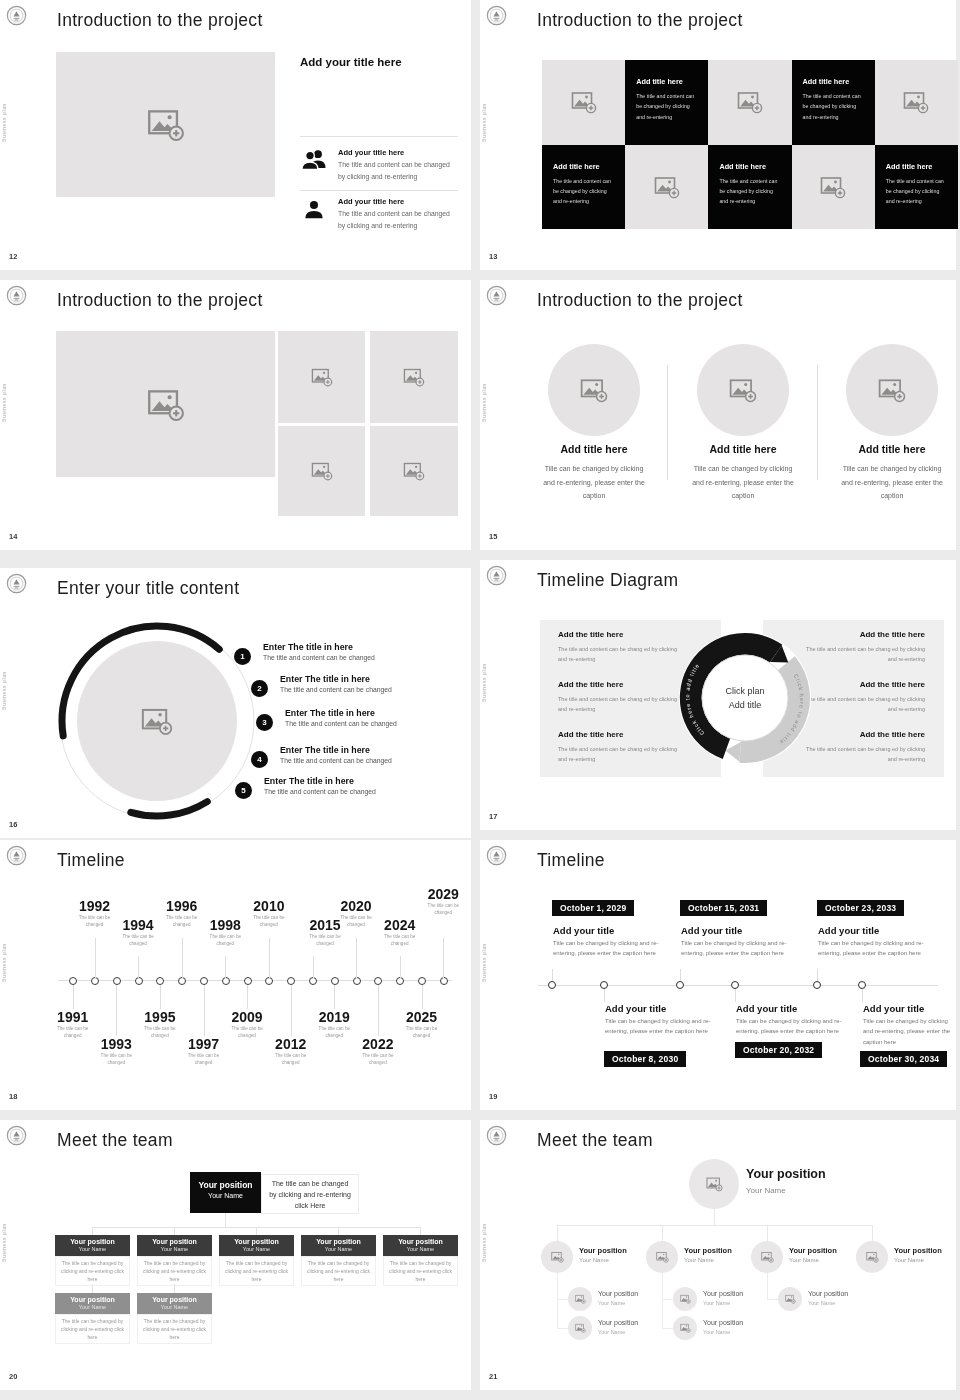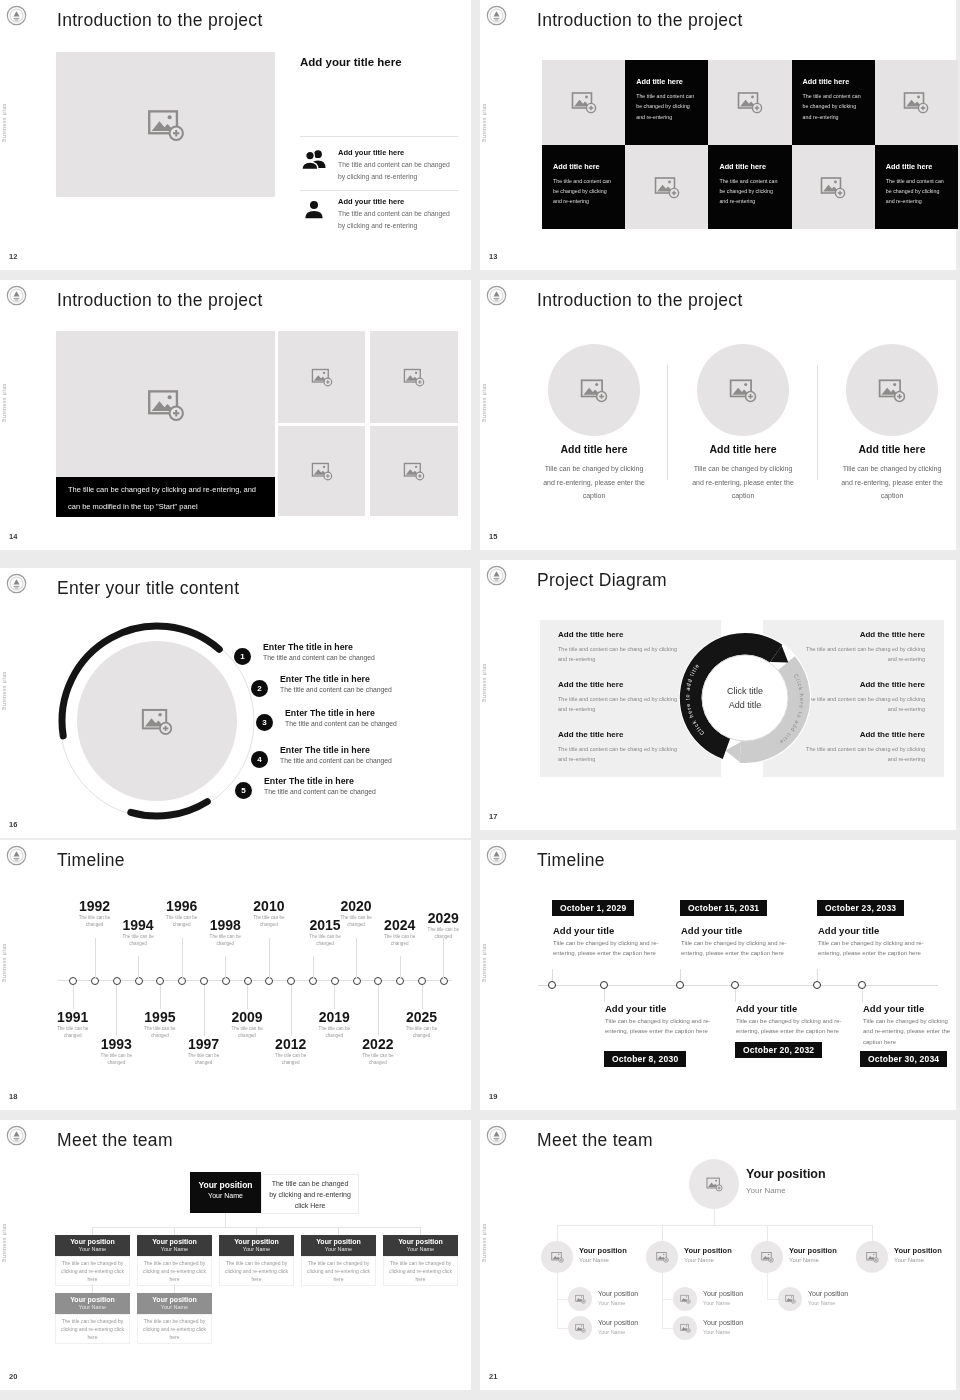--- a/index.html
+++ b/index.html
@@ -190,21 +190,20 @@
     <svg class="logo">
         <use href="#seal"></use>
       </svg>
     <div class="vtext">Business plan</div>
     <div class="stitle">Introduction to the project</div>
     <div class="ph" style="left:56px;top:51px;width:219px;height:146px">
       <svg style="width:38px;height:35px">
           <use href="#imgph"></use>
         </svg>
     </div>
-    <div class="s14-cap">The tille can be changed by clicking and re-entering, and can be modified in the top "Start" panel</div>
     <div class="ph" style="left:278px;top:51px;width:87px;height:92px">
         <svg class="phi-sm">
           <use href="#imgph"></use>
         </svg>
       </div>
     <div class="ph" style="left:370px;top:51px;width:88px;height:92px">
         <svg class="phi-sm">
           <use href="#imgph"></use>
         </svg>
       </div>
@@ -285,21 +284,21 @@
     <div class="s16-ih" style="left:264px;top:208px">Enter The title in here</div>
     <div class="s16-it" style="left:264px;top:220px">The title and content can be changed</div>
     <div class="pnum">16</div>
   </div>
 
   <div class="slide" style="left:480px;top:560px;width:476px;height:270px">
     <svg class="logo">
         <use href="#seal"></use>
       </svg>
     <div class="vtext">Business plan</div>
-    <div class="stitle">Project Diagram</div>
+    <div class="stitle">Timeline Diagram</div>
     <div class="s17-panel" style="left:60px"></div>
     <div class="s17-panel" style="left:283px"></div>
     <div class="s17-ih" style="left:78px;top:70px">Add the title here</div>
     <div class="s17-it" style="left:78px;top:84px">The title and content can be chang ed by clicking and re-entering</div>
     <div class="s17-ih" style="left:78px;top:120px">Add the title here</div>
     <div class="s17-it" style="left:78px;top:134px">The title and content can be chang ed by clicking and re-entering</div>
     <div class="s17-ih" style="left:78px;top:170px">Add the title here</div>
     <div class="s17-it" style="left:78px;top:184px">The title and content can be chang ed by clicking and re-entering</div>
     <div class="s17-ih ral" style="left:325px;top:70px;width:120px">Add the title here</div>
     <div class="s17-it ral" style="left:325px;top:84px">The title and content can be chang ed by clicking and re-entering</div>
@@ -313,21 +312,21 @@
       <polygon points="47.3,119.5 61.4,130.8 63.2,110.8" fill="#cccccc"></polygon>
       <path d="M48.5 117.7 A54 54 0 1 1 98 22.8" fill="none" stroke="#141414" stroke-width="22"></path>
       <polygon points="110.3,31.4 103.7,14.6 92.3,31" fill="#141414"></polygon>
       <path id="arcL" d="M44.5 113.7 A52 52 0 1 1 96 24.8" fill="none"></path>
       <path id="arcR" d="M110.4 36.3 A52 52 0 0 1 66.3 120.8" fill="none"></path>
       <text font-size="5.5" fill="#ffffff" letter-spacing="1"><textPath href="#arcL" startOffset="12%">Click here to add title</textPath></text>
       <text font-size="5.5" fill="#8a8a8a" letter-spacing="1"><textPath href="#arcR" startOffset="8%">Click here to add title</textPath></text>
       <circle cx="67" cy="67" r="43" fill="#fff" stroke="#d8d8d8" stroke-width="1"></circle>
     </svg>
     <div class="s17-center">
-      <div>Click title</div>
+      <div>Click plan</div>
       <div>Add title</div>
     </div>
     <div class="pnum">17</div>
   </div>
 
   <div class="slide" style="left:0;top:840px;width:471px;height:270px">
     <svg class="logo">
         <use href="#seal"></use>
       </svg>
     <div class="vtext">Business plan</div>
@@ -385,21 +384,21 @@
     <div class="t18" style="left:336.1px;top:58px">
         <div class="yr">2020</div>
         <div class="cap">The title can be changed</div>
       </div>
     <div class="vline" style="left:399.7px;top:116px;height:22px"></div>
     <div class="t18" style="left:379.7px;top:77px">
         <div class="yr">2024</div>
         <div class="cap">The title can be changed</div>
       </div>
     <div class="vline" style="left:443.3px;top:98px;height:40px"></div>
-    <div class="t18" style="left:423.3px;top:70px">
+    <div class="t18" style="left:423.3px;top:46px">
         <div class="yr">2029</div>
         <div class="cap">The title can be changed</div>
       </div>
     <div class="vline" style="left:72.7px;top:145px;height:24px"></div>
     <div class="t18" style="left:52.7px;top:169px">
         <div class="yr">1991</div>
         <div class="cap">The title can be changed</div>
       </div>
     <div class="vline" style="left:116.3px;top:145px;height:51px"></div>
     <div class="t18" style="left:96.3px;top:196px">

